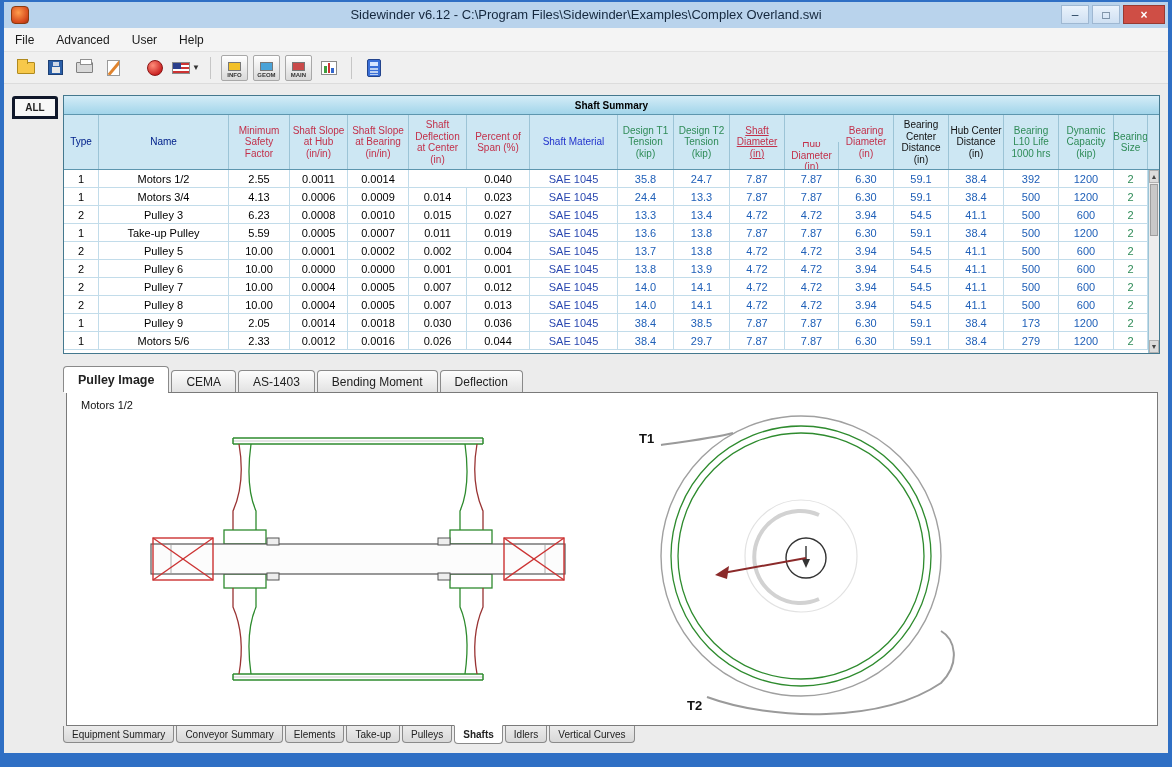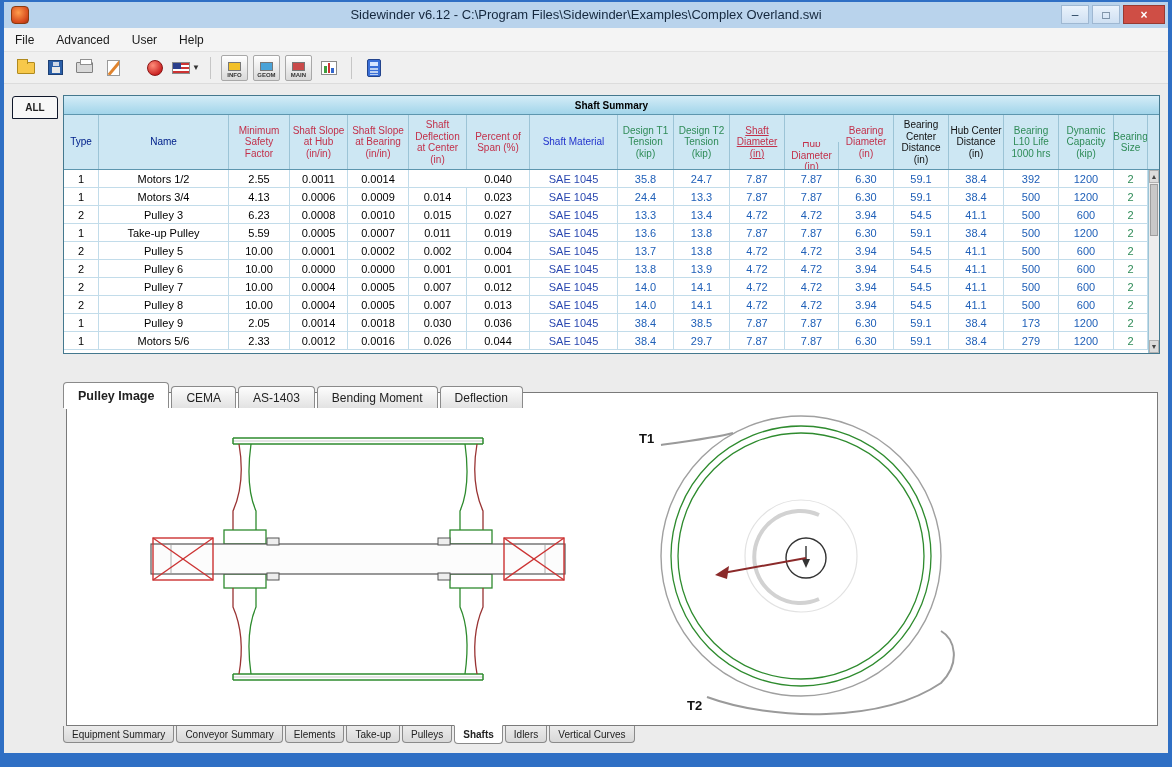--- a/index.html
+++ b/index.html
@@ -68,21 +68,21 @@
   .icon-chart .g { height: 7px; background: #3f9e3f; }
   .icon-chart .r { height: 10px; background: #c33; }
   .icon-chart .b { height: 5px; background: #36c; }
   .icon-calc { width: 14px; height: 18px; background: #3a6fd8; border: 1px solid #23448c; border-radius: 2px; position: relative; }
   .icon-calc::before { content: ""; position: absolute; left: 2px; top: 2px; width: 8px; height: 4px; background: #d8e6ff; }
   .icon-calc::after { content: ""; position: absolute; left: 2px; top: 8px; width: 8px; height: 7px;
                       background: repeating-linear-gradient(#bcd0f2 0 2px, #3a6fd8 2px 3px); }
 
   
   .all-tab { position: absolute; left: 12px; top: 96px; width: 46px; height: 23px; background: #f7f7f7;
-             border: 1px solid #0f172a; border-radius: 3px 3px 0 0; font-size: 10px; font-weight: bold;
+             border: 3px solid #0f172a; border-radius: 3px 3px 0 0; font-size: 10px; font-weight: bold;
              display: flex; align-items: center; justify-content: center; color: #222; }
 
   
   .table-wrap { position: absolute; left: 63px; top: 95px; width: 1097px; height: 259px;
                 border: 1px solid #44788e; background: #fff; display: flex; flex-direction: column; }
   .table-title { height: 19px; background: linear-gradient(#d4ecf7, #a2d5ea); border-bottom: 1px solid #5d96ae;
                  font-size: 10px; font-weight: bold; color: #000; display: flex; align-items: center; justify-content: center; }
   .grid-header { display: flex; height: 55px; background: #cde7f3; border-bottom: 1px solid #5d96ae; }
   .hcell { border-right: 1px solid #9cc4d6; font-size: 10px; line-height: 1.15; text-align: center;
            display: flex; align-items: center; justify-content: center; padding: 1px; overflow: hidden; flex: none; }
@@ -91,21 +91,21 @@
   .trow { display: flex; height: 18px; border-bottom: 1px solid #c2dcea; background: #fff; }
   .tcell { border-right: 1px solid #c2dcea; font-size: 11px; display: flex; align-items: center;
            justify-content: center; overflow: hidden; white-space: nowrap; flex: none; }
   .vscroll { width: 13px; background: #ededed; border-left: 1px solid #9cc4d6; display: flex; flex-direction: column; }
   .scroll-btn { height: 13px; background: #dcdcdc; border: 1px solid #b0b0b0; font-size: 7px; color: #444;
                 display: flex; align-items: center; justify-content: center; }
   .scroll-thumb { height: 52px; background: #c8c8c8; border: 1px solid #9e9e9e; margin: 1px; }
   .scroll-fill { flex: 1; }
 
   
-  .img-tabs { position: absolute; left: 63px; top: 382px; height: 26px; display: flex; align-items: flex-end;
+  .img-tabs { position: absolute; left: 63px; top: 366px; height: 26px; display: flex; align-items: flex-end;
               gap: 2px; z-index: 5; }
   .img-tab { height: 22px; padding: 0 14px; border: 1px solid #8a8a8a; border-bottom: none;
              border-radius: 4px 4px 0 0; background: linear-gradient(#fdfdfd, #e2e2e2); font-size: 12px;
              color: #222; display: flex; align-items: center; }
   .img-tab.active { height: 26px; background: #fff; font-weight: bold; font-size: 12.5px; position: relative; }
   .img-tab.active::after { content: ""; position: absolute; left: 0; right: 0; bottom: -1px; height: 2px; background: #fff; }
 
   
   .panel { position: absolute; left: 66px; top: 392px; width: 1092px; height: 334px; background: #fff;
            border: 1px solid #7a7a7a; }

